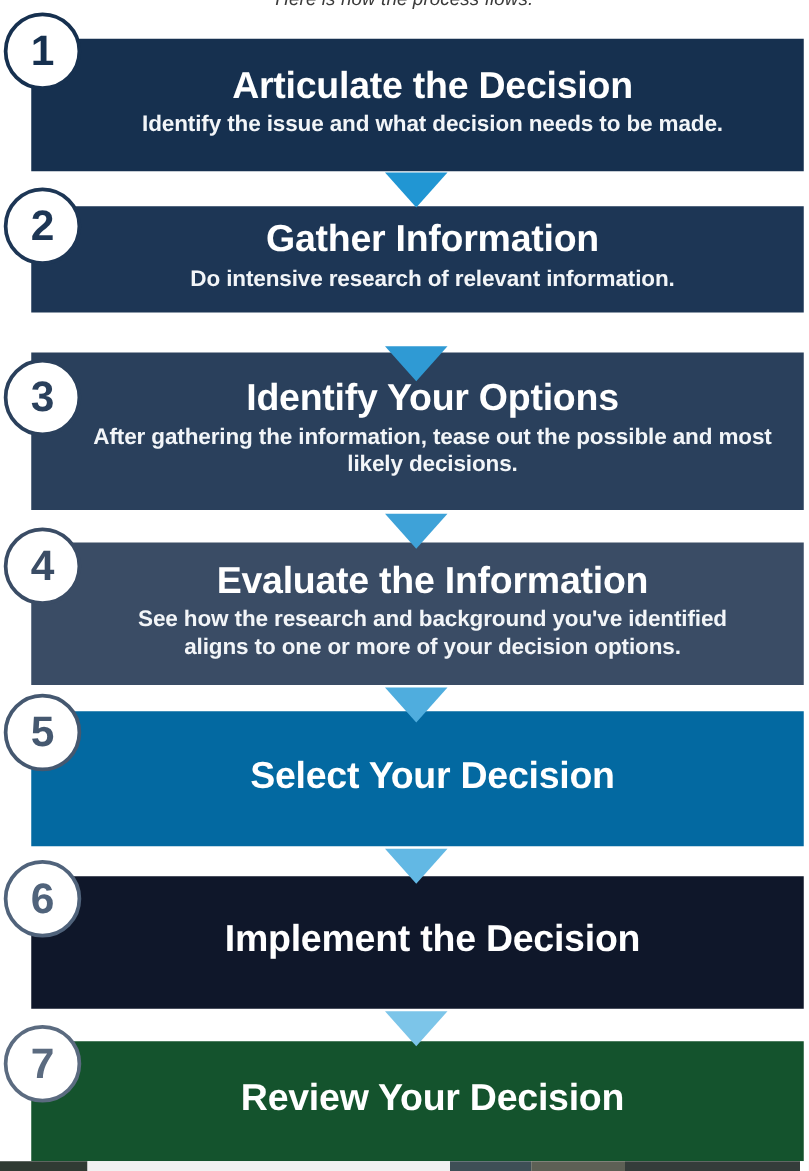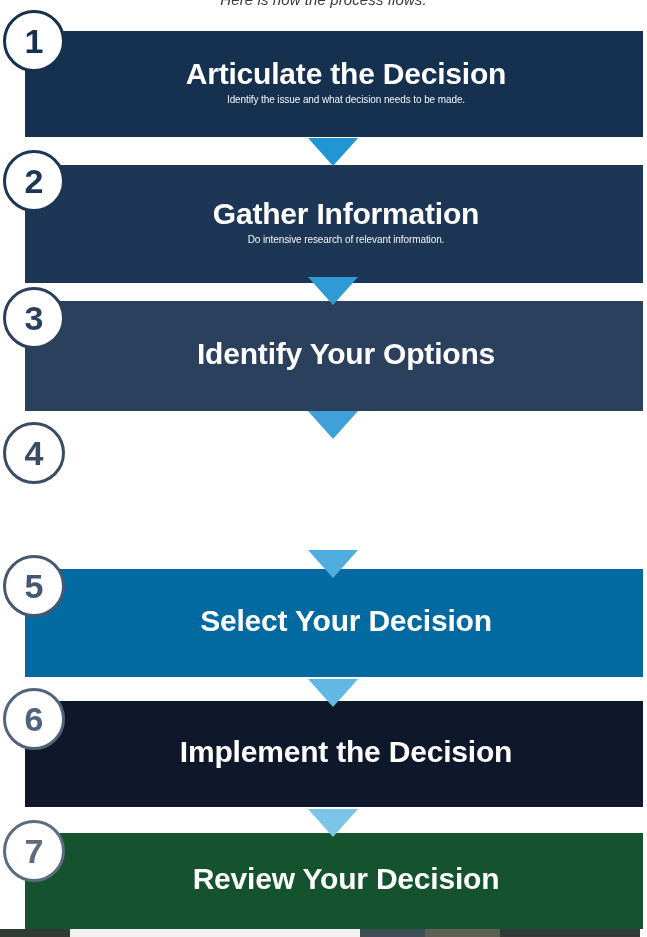--- a/index.html
+++ b/index.html
@@ -68,22 +68,22 @@
     font-size: 30px;
     font-weight: bold;
     color: #ffffff;
     line-height: 1.06;
     letter-spacing: -0.2px;
     white-space: nowrap;
   }
 
   .subtitle {
     margin-top: 5px;
-    font-size: 10px;
-    font-weight: normal;
+    font-size: 18px;
+    font-weight: bold;
     color: #f2f5f8;
     line-height: 1.22;
     letter-spacing: -0.1px;
     white-space: pre-line;
   }
 
   
   .badge {
     position: absolute;
     left: 3px;
@@ -134,35 +134,43 @@
 
   <div class="flow">
       <div class="step" style="top: 31px; height: 106px;">
         <div class="band" style="background: rgb(22, 48, 79);">
           <div class="title">Articulate the Decision</div>
           <div class="subtitle">Identify the issue and what decision needs to be made.</div>
         </div>
       </div>
       <div class="badge" style="top: 10px; border-color: rgb(22, 48, 79); color: rgb(22, 48, 79);">1</div>
       <div class="arrow" style="top: 138px; left: 308px; border-top-color: rgb(33, 150, 211);"></div>
-      <div class="step" style="top: 165px; height: 118px;">
+      <div class="step" style="top: 165px; height: 85px;">
         <div class="band" style="background: rgb(29, 54, 85);">
           <div class="title">Gather Information</div>
           <div class="subtitle">Do intensive research of relevant information.</div>
         </div>
       </div>
       <div class="badge" style="top: 150px; border-color: rgb(29, 54, 85); color: rgb(29, 54, 85);">2</div>
       <div class="arrow" style="top: 277px; left: 308px; border-top-color: rgb(47, 154, 212);"></div>
-      <div class="step" style="top: 301px; height: 110px;">
+      <div class="step" style="top: 282px; height: 126px;">
         <div class="band" style="background: rgb(42, 64, 92);">
           <div class="title">Identify Your Options</div>
+          <div class="subtitle">After gathering the information, tease out the possible and most likely decisions.</div>
         </div>
       </div>
       <div class="badge" style="top: 287px; border-color: rgb(42, 64, 92); color: rgb(42, 64, 92);">3</div>
       <div class="arrow" style="top: 411px; left: 308px; border-top-color: rgb(62, 162, 216);"></div>
+      <div class="step" style="top: 434px; height: 114px;">
+        <div class="band" style="background: rgb(58, 76, 101);">
+          <div class="title">Evaluate the Information</div>
+          <div class="subtitle">See how the research and background you've identified
+aligns to one or more of your decision options.</div>
+        </div>
+      </div>
       <div class="badge" style="top: 422px; border-color: rgb(58, 76, 101); color: rgb(58, 76, 101);">4</div>
       <div class="arrow" style="top: 550px; left: 308px; border-top-color: rgb(79, 173, 222);"></div>
       <div class="step" style="top: 569px; height: 108px;">
         <div class="band" style="background: #0369a1;">
           <div class="title">Select Your Decision</div>
         </div>
       </div>
       <div class="badge" style="top: 555px; border-color: rgb(69, 88, 112); color: rgb(69, 88, 112);">5</div>
       <div class="arrow" style="top: 679px; left: 308px; border-top-color: rgb(98, 184, 228);"></div>
       <div class="step" style="top: 701px; height: 106px;">

